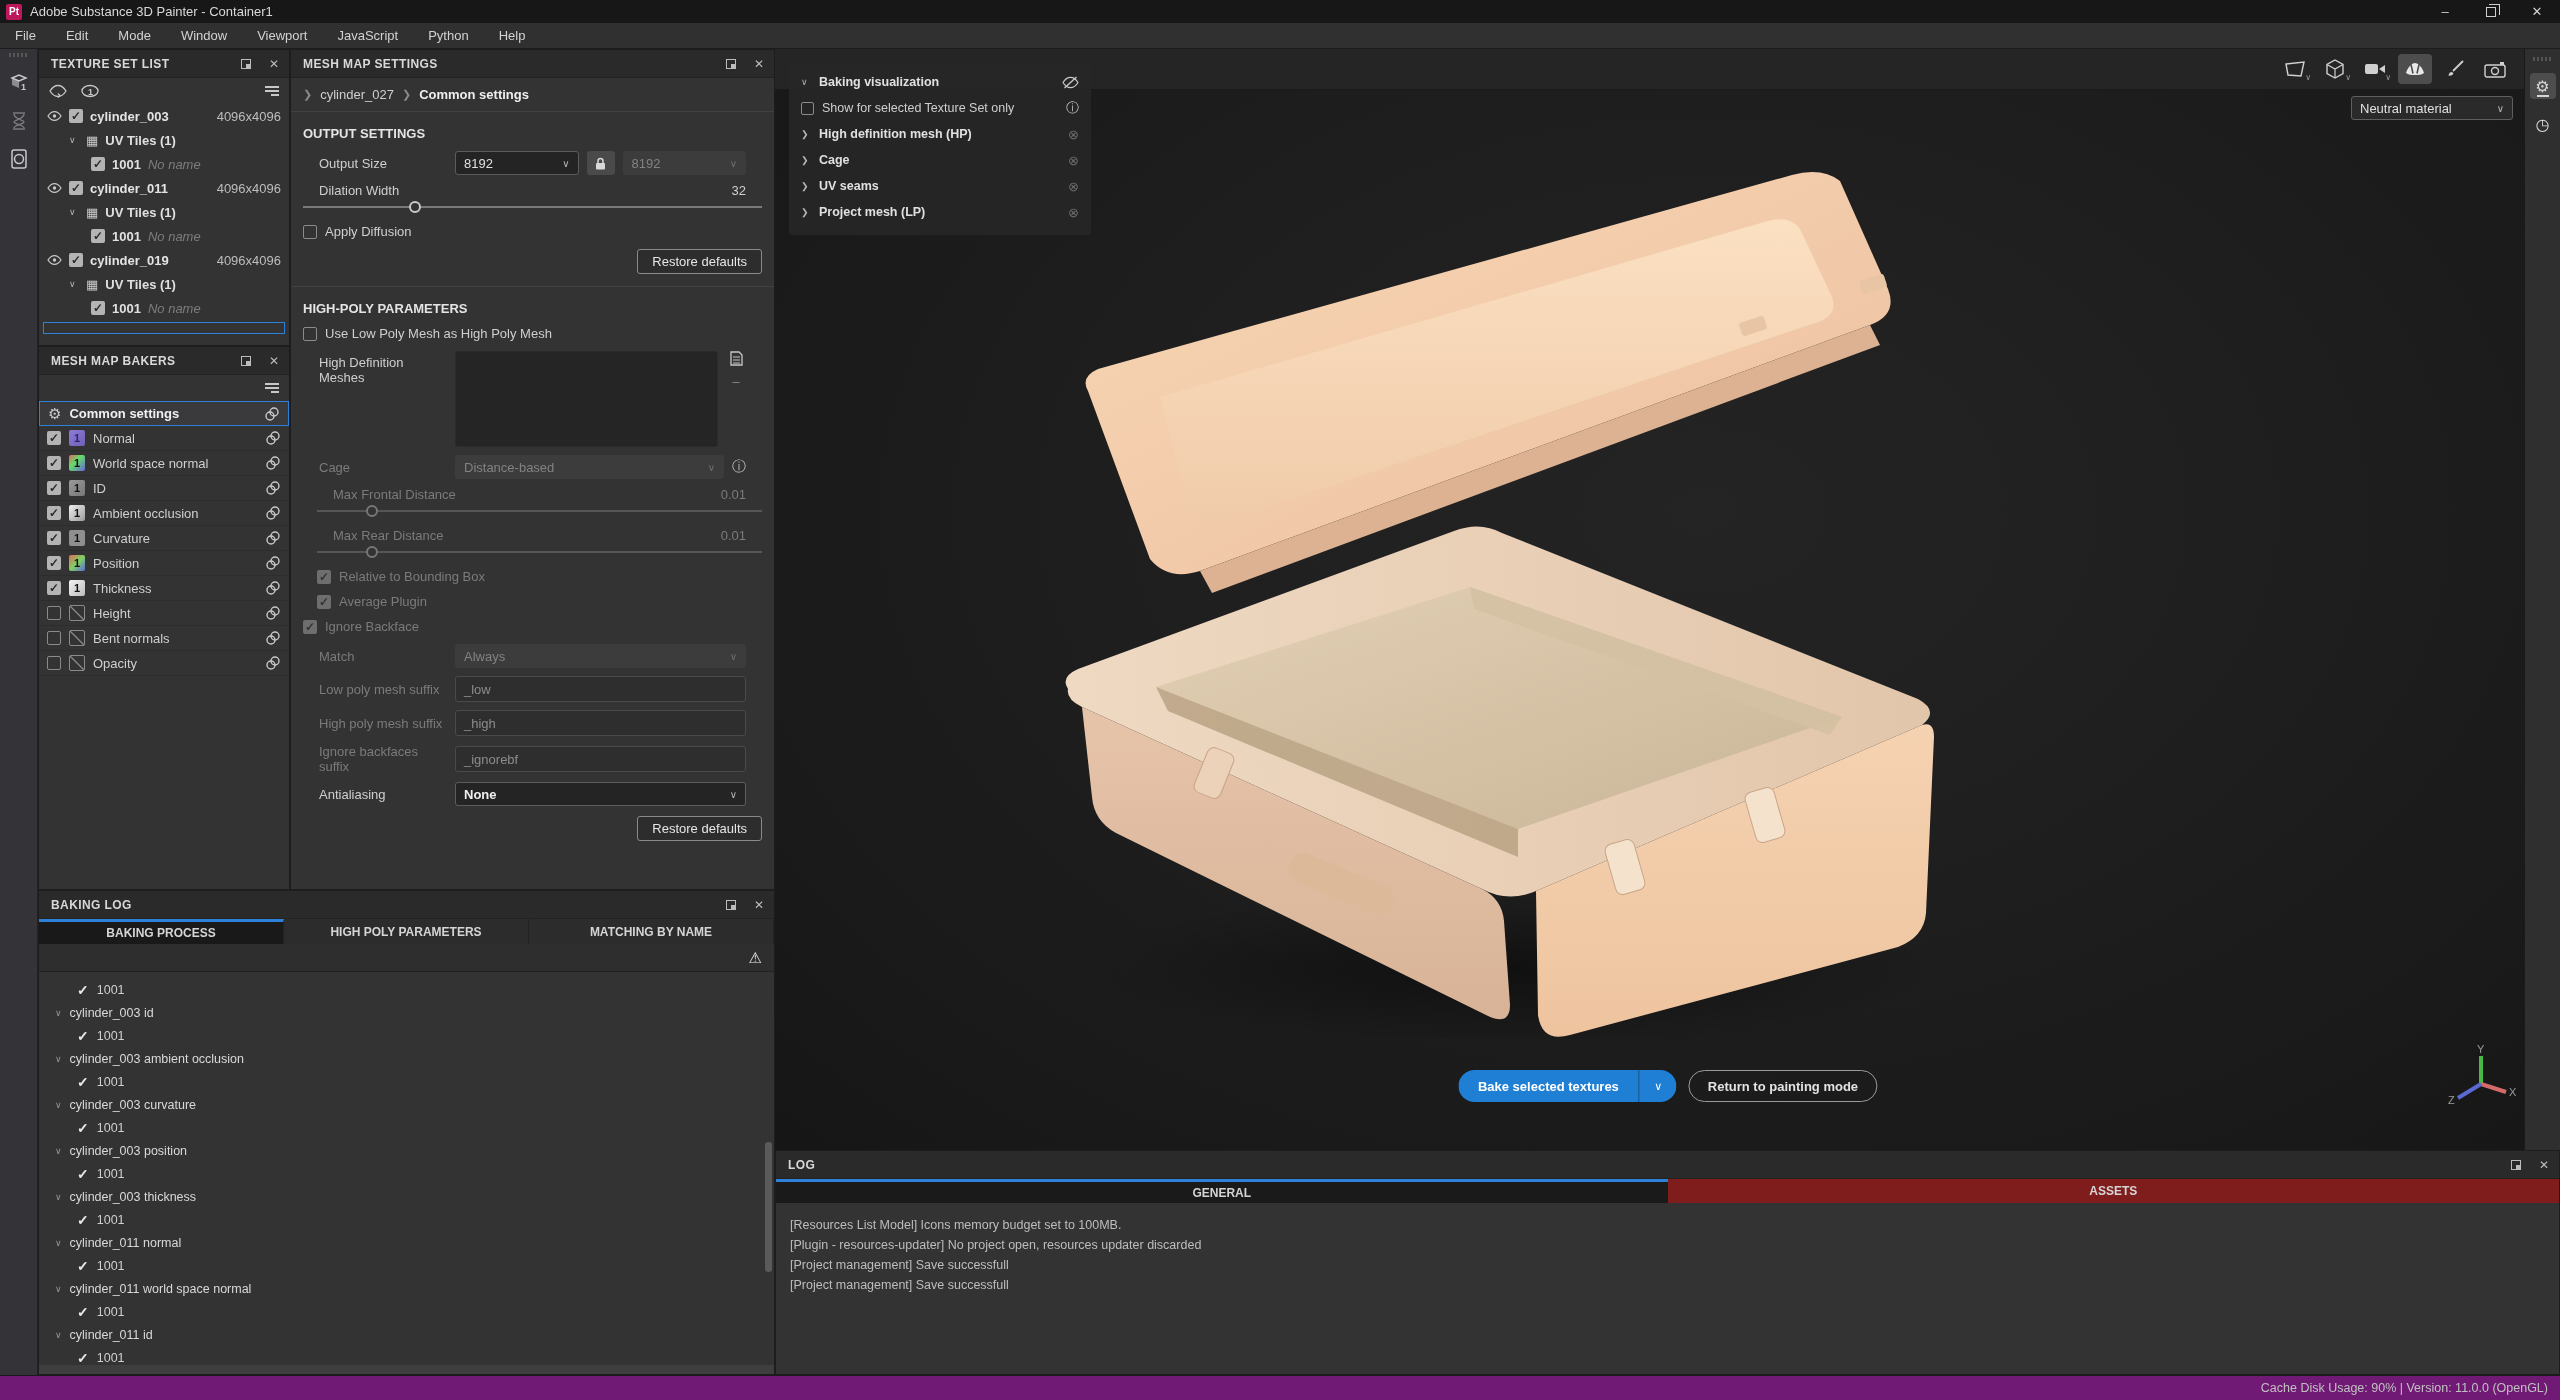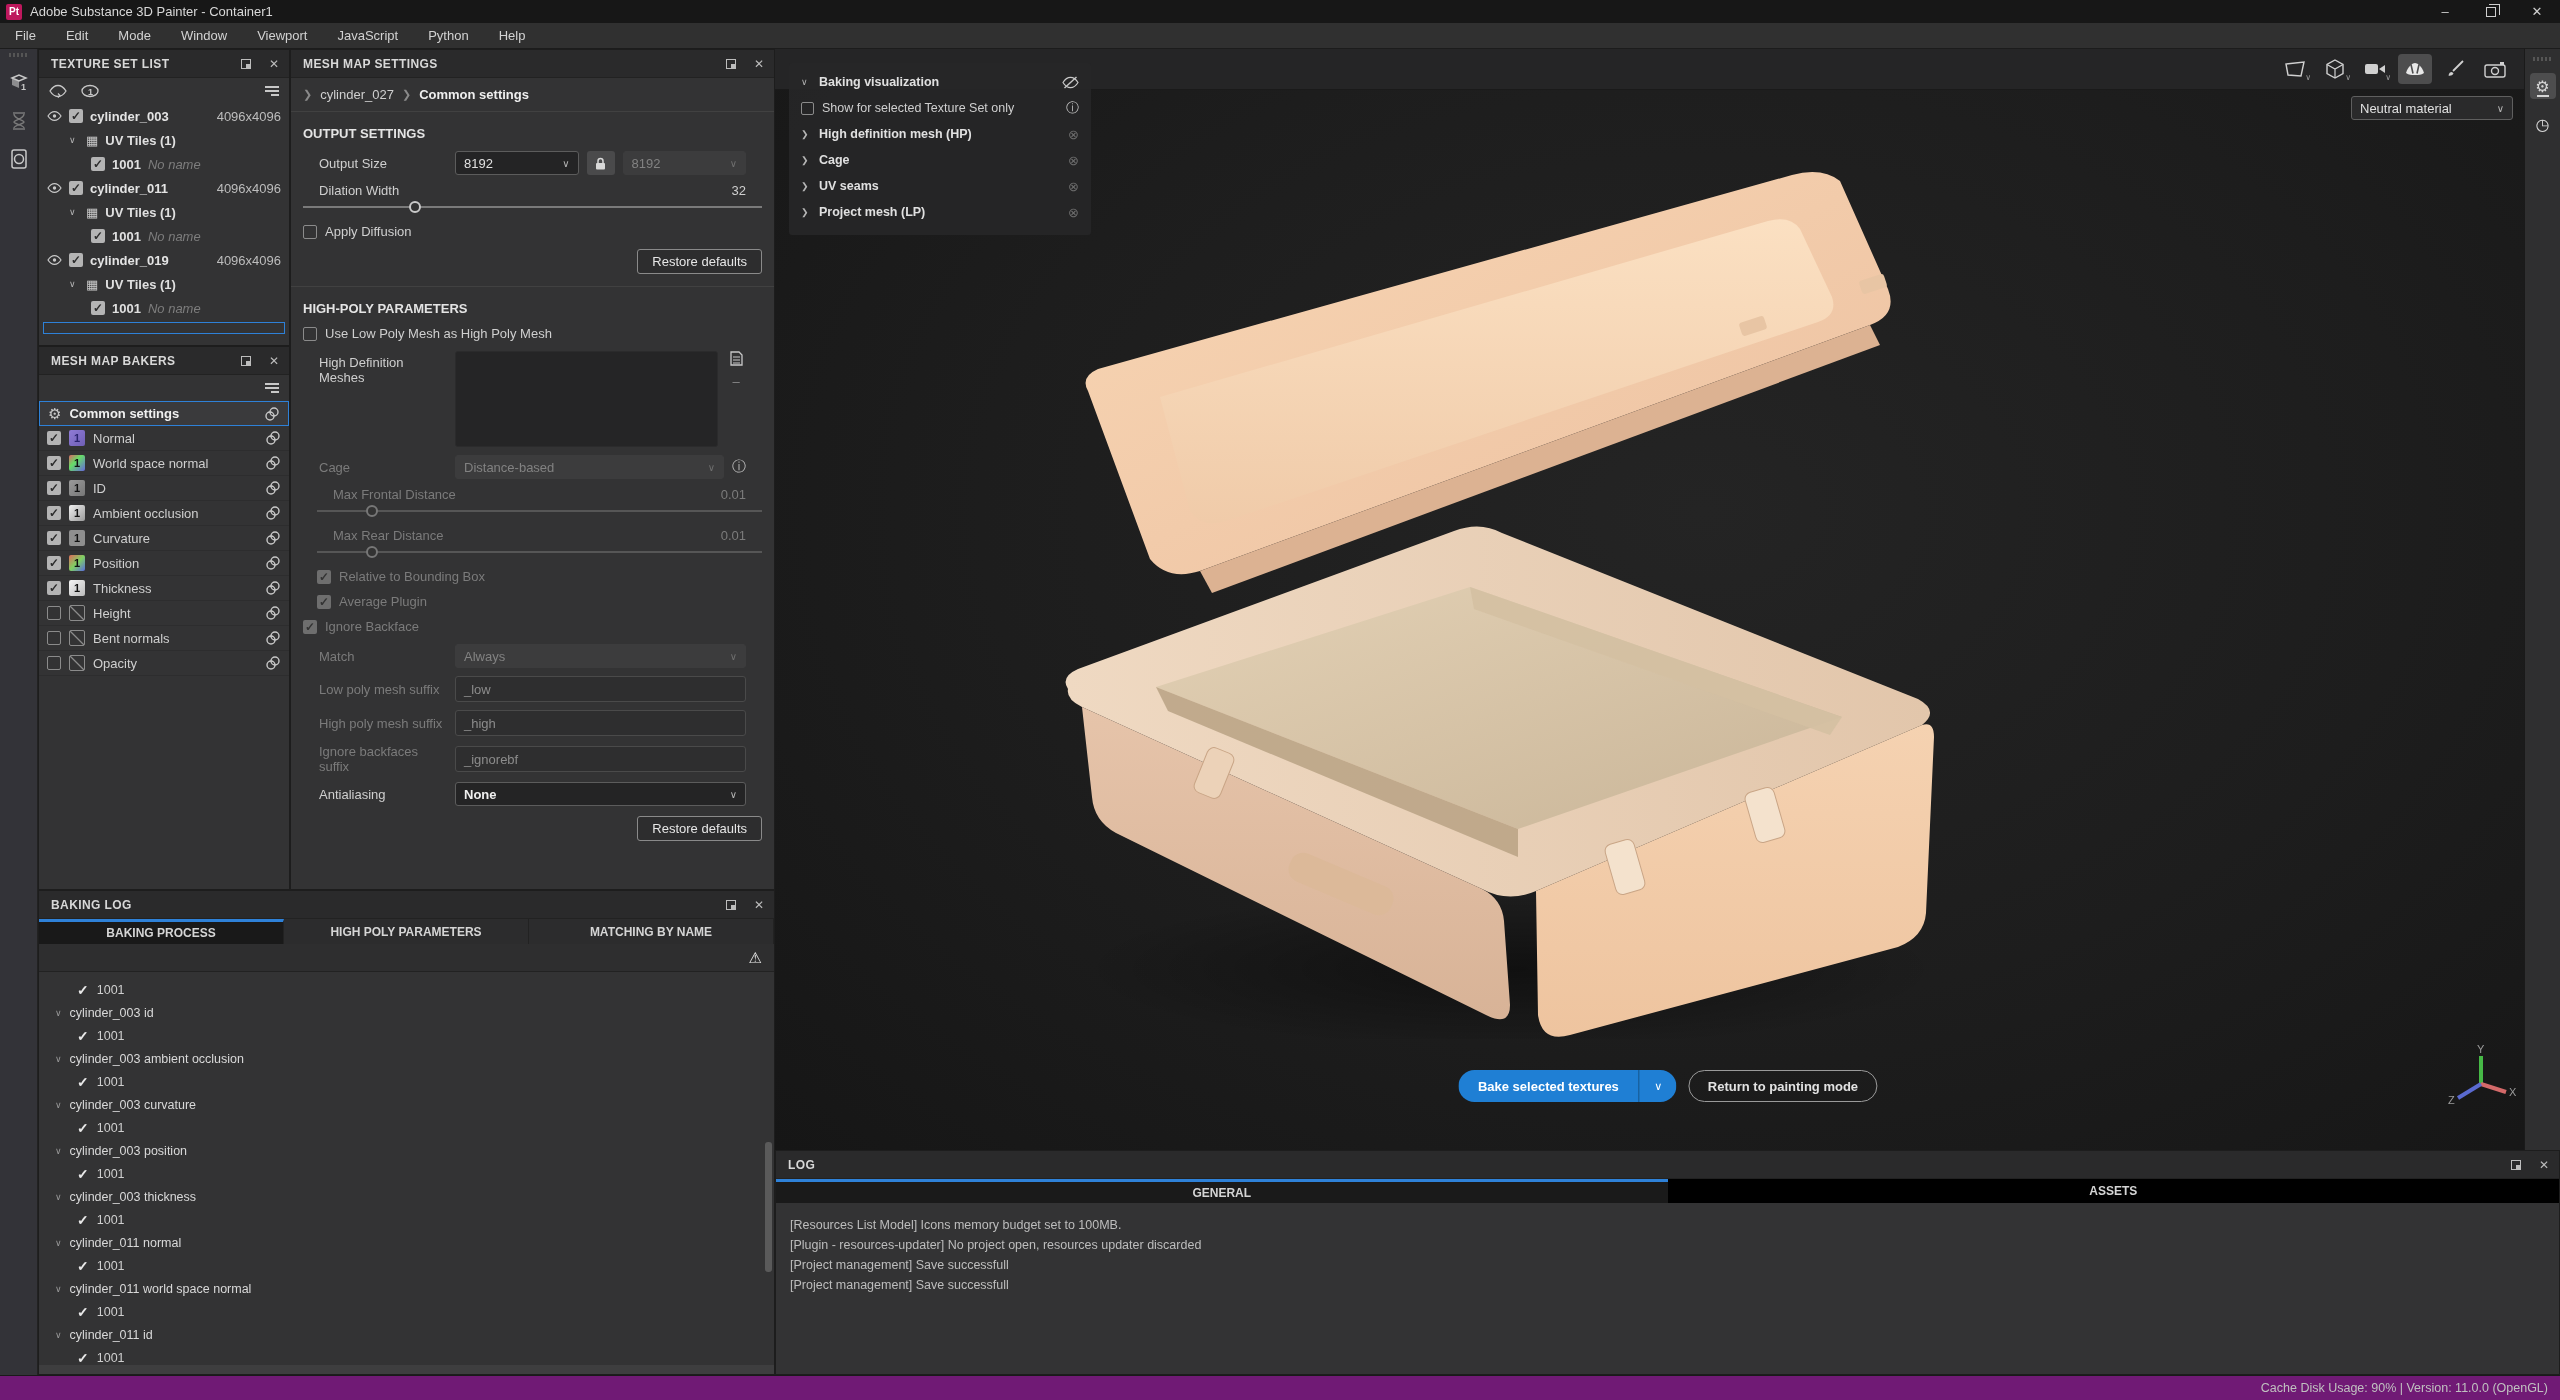--- a/index.html
+++ b/index.html
@@ -155,21 +155,21 @@
   .bake-dd { background:#1f7fd4; color:#fff; width:38px; display:flex; align-items:center; justify-content:center;
     border-left:1px solid #16619f; font-size:11px; }
   .return-btn { height:32px; border:1px solid #9a9a9a; border-radius:16px; color:#e2e2e2; font-weight:bold;
     display:flex; align-items:center; padding:0 18px; background:transparent; }
 
   .gizmo { position:absolute; right:44px; bottom:36px; width:70px; height:70px; }
   .gizmo text { font-size:11px; fill:#9a9a9a; }
 
   
   .log-tabs { display:flex; height:24px; }
-  .log-tab { flex:1; background:#000000; color:#d5d5d5; font-weight:bold; font-size:12px;
+  .log-tab { flex:1; background:#7f1d1d; color:#d5d5d5; font-weight:bold; font-size:12px;
     display:flex; align-items:center; justify-content:center; }
   .log-tab.active { background:#1a1a1a; border-top:3px solid #2e81d8; }
   .log-lines { padding:12px 14px; }
   .log-line { color:#bdbdbd; font-size:12.5px; line-height:20px; }
 
   
   .statusbar { position:absolute; left:0; top:1375px; width:2560px; height:25px; background:#701a75;
     border-top:1px solid #1a1a1a; display:flex; align-items:center; justify-content:flex-end; padding-right:12px;
     color:#c0c0c0; font-size:12.5px; }
 </style>

